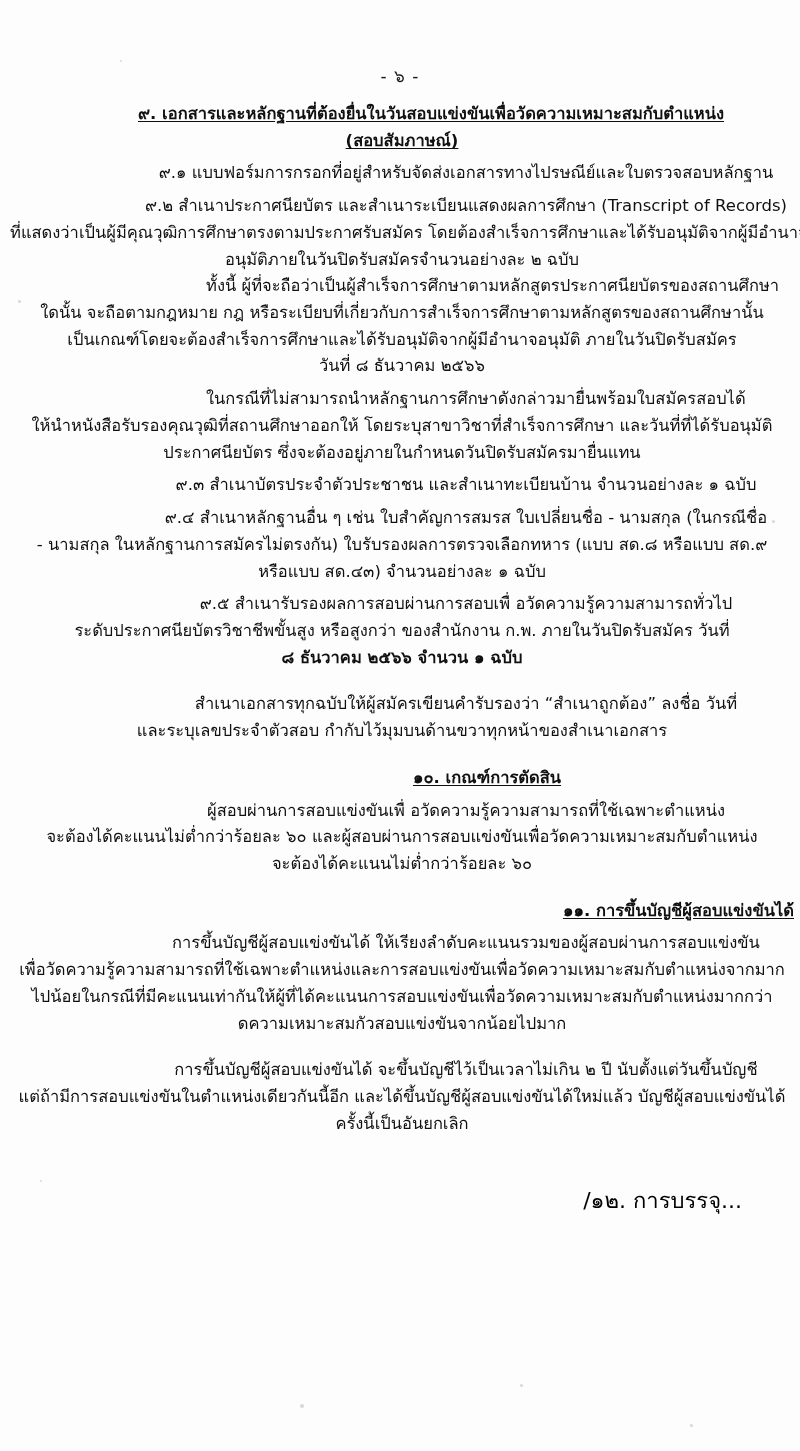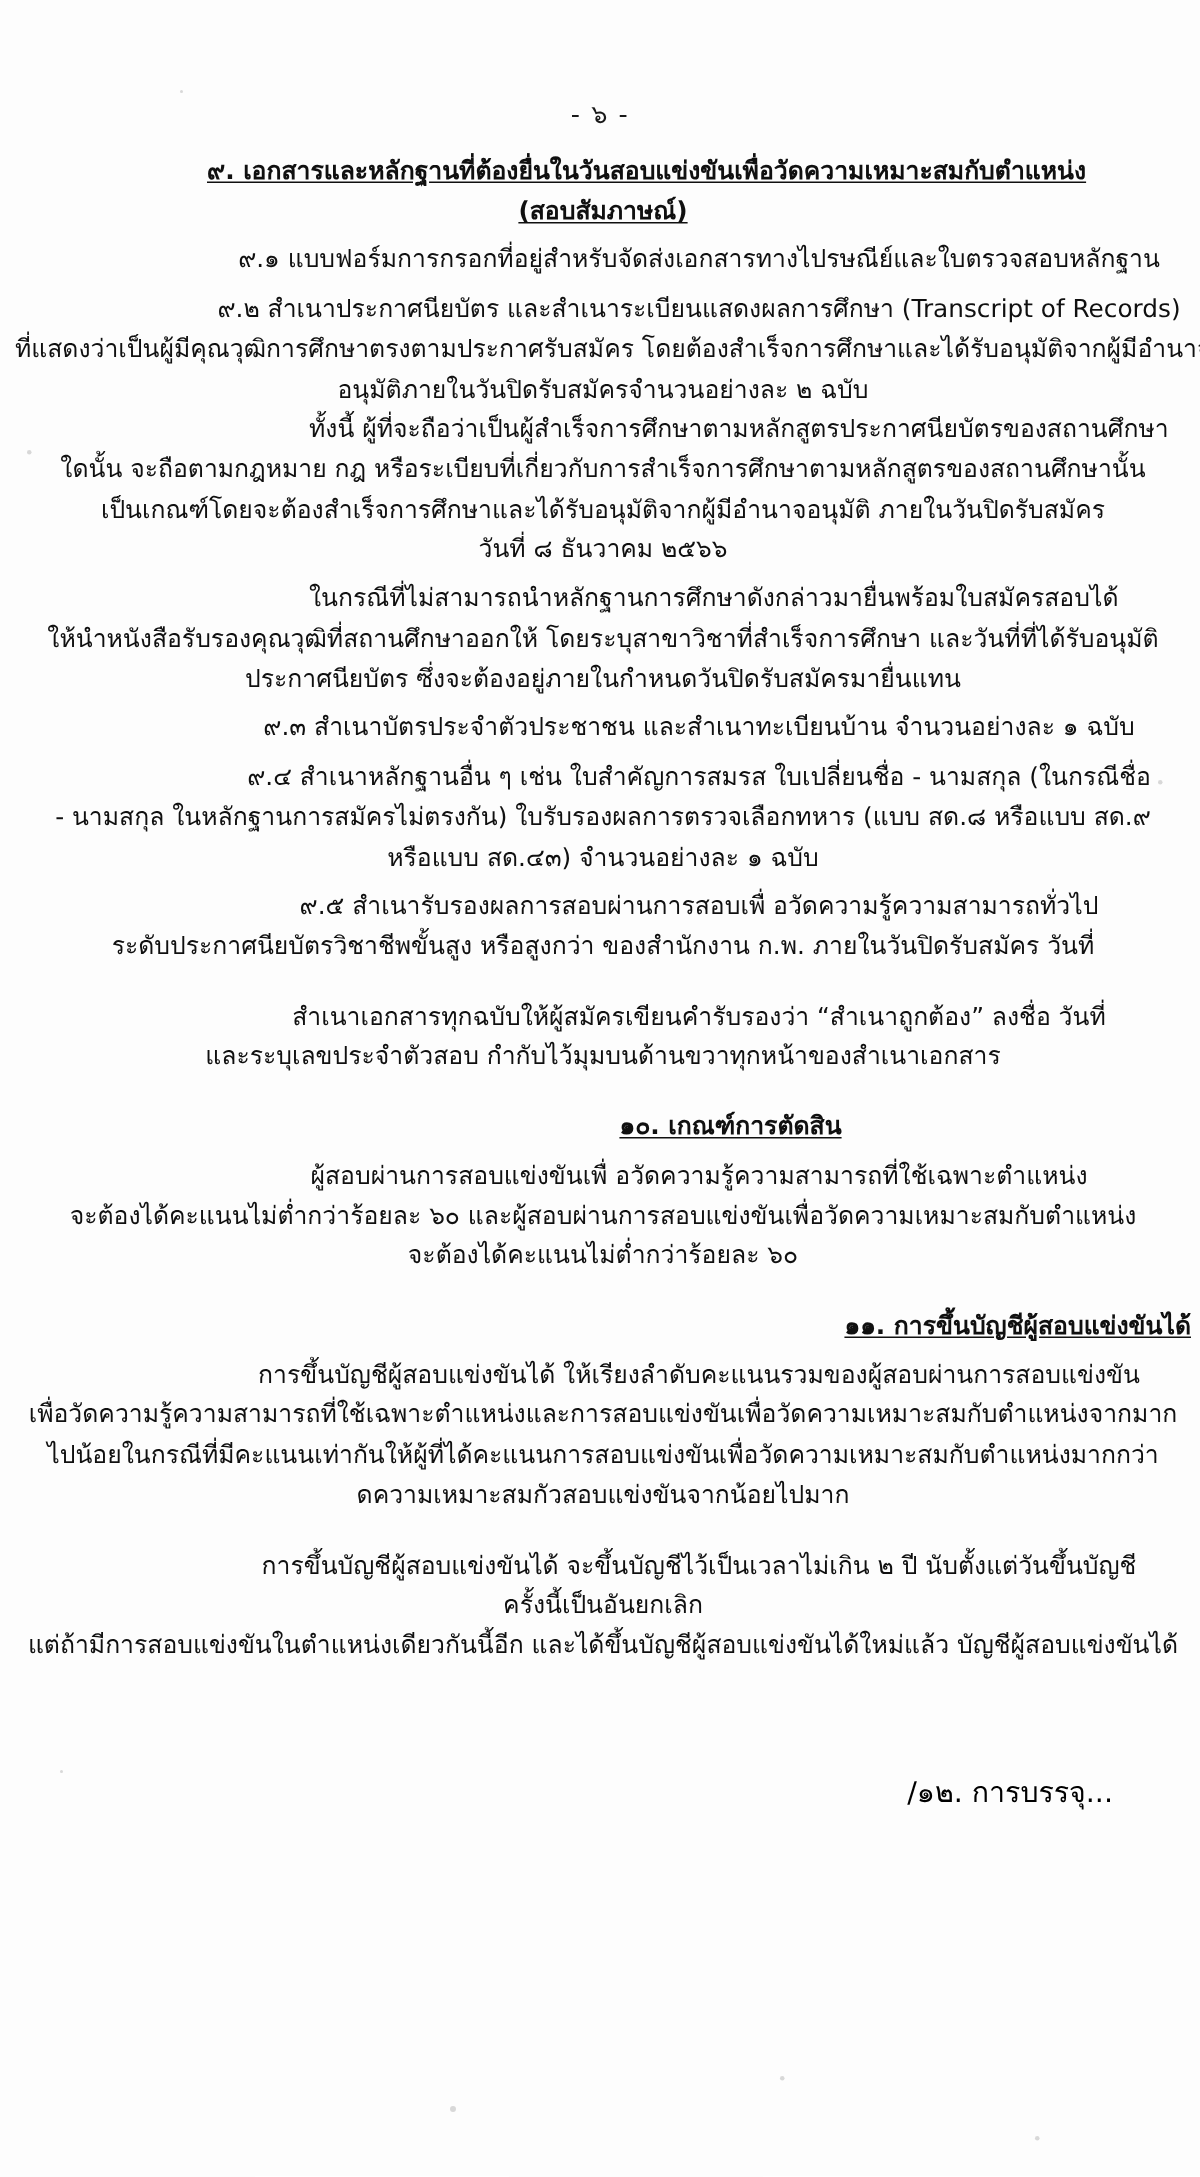--- a/index.html
+++ b/index.html
@@ -60,24 +60,24 @@
   .b {
     font-weight: bold;
   }
   .i1 { padding-left: 128px; text-align: center; }   
   .i2 { padding-left: 196px; }   
   .i0 { padding-left: 0; text-align: center; }
   .gap-s { height: 6px; }
   .gap-m { height: 12px; }
   .gap-l { height: 20px; }
   .footer {
-    margin-top: 68px;
+    margin-top: 46px;
     text-align: right;
     padding-right: 52px;
-    font-size: 19px;
+    font-size: 22px;
   }
 </style>
 </head>
 <body>
 
 <div class="page">
 
   <div class="speck" style="left:18px;  top:300px;  width:3px; height:3px;"></div>
   <div class="speck" style="left:772px; top:520px;  width:3px; height:3px;"></div>
   <div class="speck" style="left:40px;  top:1180px; width:2px; height:2px;"></div>
@@ -124,20 +124,21 @@
       <div class="gap-s"></div>
 
       <p class="i1">๙.๔ สำเนาหลักฐานอื่น ๆ เช่น ใบสำคัญการสมรส ใบเปลี่ยนชื่อ - นามสกุล (ในกรณีชื่อ</p>
       <p class="i0">- นามสกุล ในหลักฐานการสมัครไม่ตรงกัน) ใบรับรองผลการตรวจเลือกทหาร (แบบ สด.๘ หรือแบบ สด.๙</p>
       <p class="i0">หรือแบบ สด.๔๓) จำนวนอย่างละ ๑ ฉบับ</p>
 
       <div class="gap-s"></div>
 
       <p class="i1">๙.๕ สำเนารับรองผลการสอบผ่านการสอบเพื่ อวัดความรู้ความสามารถทั่วไป</p>
       <p class="i0">ระดับประกาศนียบัตรวิชาชีพขั้นสูง หรือสูงกว่า ของสำนักงาน ก.พ. ภายในวันปิดรับสมัคร วันที่</p>
+      <p class="i0 b">๘ ธันวาคม ๒๕๖๖ จำนวน ๑ ฉบับ</p>
 
       <div class="gap-l"></div>
 
       <p class="i1">สำเนาเอกสารทุกฉบับให้ผู้สมัครเขียนคำรับรองว่า “สำเนาถูกต้อง” ลงชื่อ วันที่</p>
       <p class="i0">และระบุเลขประจำตัวสอบ กำกับไว้มุมบนด้านขวาทุกหน้าของสำเนาเอกสาร</p>
 
       <div class="gap-l"></div>
 
       <p class="u b" style="padding-left:170px;text-align:center;">๑๐. เกณฑ์การตัดสิน</p>
 
@@ -154,20 +155,20 @@
       <div class="gap-s"></div>
 
       <p class="i1">การขึ้นบัญชีผู้สอบแข่งขันได้ ให้เรียงลำดับคะแนนรวมของผู้สอบผ่านการสอบแข่งขัน</p>
       <p class="i0">เพื่อวัดความรู้ความสามารถที่ใช้เฉพาะตำแหน่งและการสอบแข่งขันเพื่อวัดความเหมาะสมกับตำแหน่งจากมาก</p>
       <p class="i0">ไปน้อยในกรณีที่มีคะแนนเท่ากันให้ผู้ที่ได้คะแนนการสอบแข่งขันเพื่อวัดความเหมาะสมกับตำแหน่งมากกว่า</p>
       <p class="i0">ดความเหมาะสมกัวสอบแข่งขันจากน้อยไปมาก</p>
 
       <div class="gap-l"></div>
 
       <p class="i1">การขึ้นบัญชีผู้สอบแข่งขันได้ จะขึ้นบัญชีไว้เป็นเวลาไม่เกิน ๒ ปี นับตั้งแต่วันขึ้นบัญชี</p>
+      <p class="i0">แต่ถ้ามีการสอบแข่งขันในตำแหน่งเดียวกันนี้อีก และได้ขึ้นบัญชีผู้สอบแข่งขันได้ใหม่แล้ว บัญชีผู้สอบแข่งขันได้</p>
       <p class="i0">ครั้งนี้เป็นอันยกเลิก</p>
-      <p class="i0">แต่ถ้ามีการสอบแข่งขันในตำแหน่งเดียวกันนี้อีก และได้ขึ้นบัญชีผู้สอบแข่งขันได้ใหม่แล้ว บัญชีผู้สอบแข่งขันได้</p>
 
       <div class="footer">/๑๒. การบรรจุ...</div>
     </div>
 
   </div>
 </div>
 
 </body></html>

